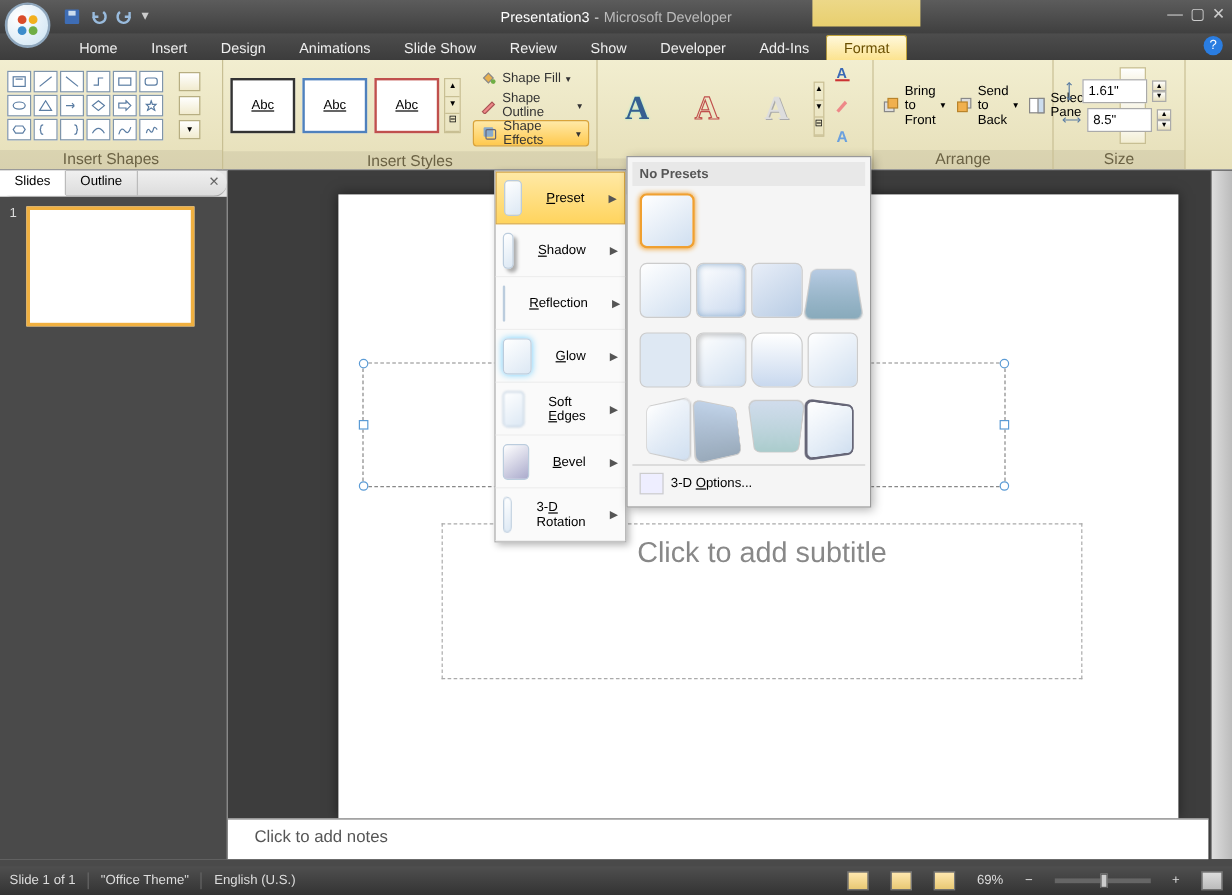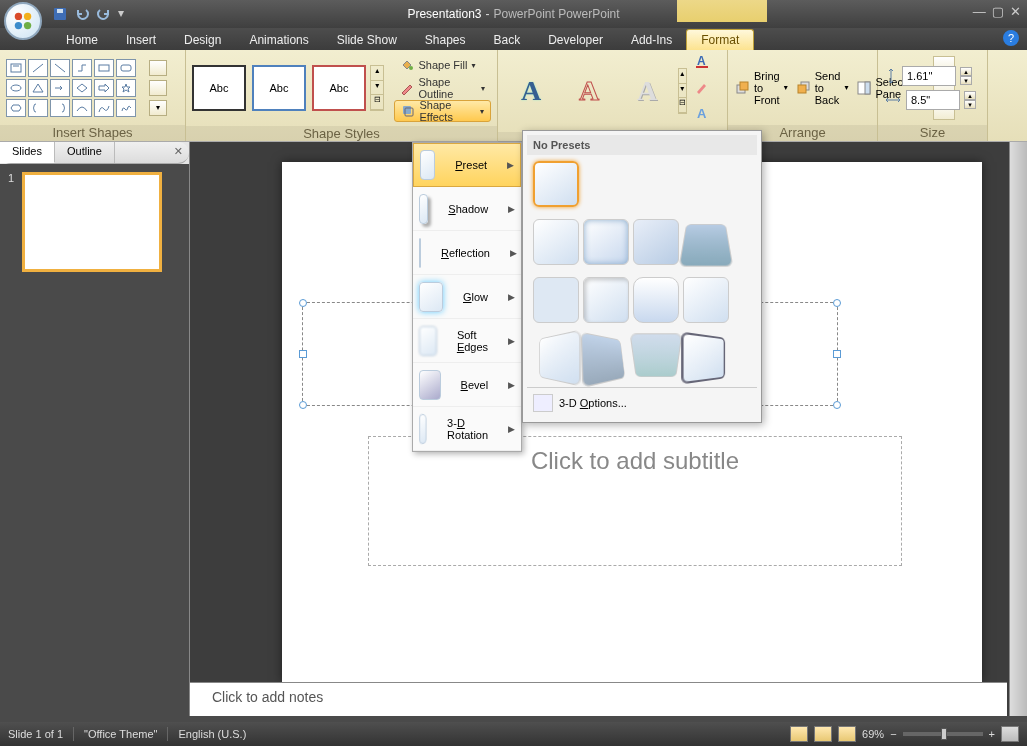--- a/index.html
+++ b/index.html
@@ -30,21 +30,21 @@
 .group-label { height:16px; text-align:center; font-size:13px; color:#6b6244; background: rgba(0,0,0,0.06); }
 
 
 .shapes-grid { display:grid; grid-template-columns: repeat(6, 20px); grid-auto-rows:18px; gap:2px; width:135px; }
 .shapes-grid div { border:1px solid #7f95ab; background:#fff; display:flex; align-items:center; justify-content:center; color:#5b7da3; }
 .shape-side { display:flex; flex-direction:column; gap:4px; margin-left:4px; }
 .shape-side div { width:18px; height:16px; border:1px solid #b7ae82; background:linear-gradient(#fff,#f1ebcf); }
 
 
 .style-gallery { display:flex; gap:6px; }
-.style-gallery .style-item { width:54px; height:46px; border:1px solid #c8bf93; background:#fff; display:flex; align-items:center; justify-content:center; font-size:11px; }
+.style-gallery .style-item { width:54px; height:46px; border:1px solid #c8bf93; background:#fff; display:flex; align-items:center; justify-content:center; font-size:11px;text-decoration:underline; }
 .style-item.black { border:2px solid #333; }
 .style-item.blue { border:2px solid #4f81bd; }
 .style-item.red { border:2px solid #c0504d; }
 .style-gal-more { width:16px; display:flex; flex-direction:column; border:1px solid #c8bf93; }
 .style-gal-more div { flex:1; border-bottom:1px solid #c8bf93; }
 .style-right { display:flex; flex-direction:column; gap:1px; margin-left:6px; }
 .style-right .rb { height:22px; padding:2px 6px; display:flex; align-items:center; gap:4px; font-size:11px; color:#333; }
 .rb.highlighted { background: linear-gradient(#ffe9a7,#ffc94e); border:1px solid #d9a33a; border-radius:3px; }
 
 
@@ -92,36 +92,36 @@
 .subtitle-box { position:absolute; left:86px; top:274px; width:534px; height:130px; border:1px dashed #aaa; display:flex; align-items:flex-start; justify-content:center; padding-top:10px; color:#888; font-size:24px; }
 
 
 .dd-menu { position:absolute; left:412px; top:142px; width:110px; background:#fafafa; border:1px solid #aaa; box-shadow:2px 2px 6px rgba(0,0,0,.3); }
 .dd-item { height:44px; display:flex; align-items:center; gap:20px; padding:0 6px; font-size:11px; border-bottom:1px solid #eee; position:relative; }
 .dd-item .icon { width:30px; height:30px; border:1px solid #bcd; background:linear-gradient(145deg,#fff,#dce8f4); border-radius:4px; }
 .dd-item .arrow { margin-left:auto; font-size:9px; color:#555; }
 .dd-item.hover { background:linear-gradient(#ffe9a5,#ffd45e); border:1px solid #daa840; }
 
 
-.flyout { position:absolute; left:522px; top:130px; width:240px; background:#f5f5f5; border:1px solid #999; box-shadow:2px 2px 8px rgba(0,0,0,.3); padding:4px; }
+.flyout { position:absolute; left:522px; top:130px; width:204px; background:#f5f5f5; border:1px solid #999; box-shadow:2px 2px 8px rgba(0,0,0,.3); padding:4px; }
 .fly-header { font-size:11px; font-weight:bold; color:#555; padding:4px 6px; background:#e8e8e8; }
 .fly-row { display:flex; gap:4px; padding:6px; }
 .preset-item { width:46px; height:46px; border:1px solid #ccc; background:linear-gradient(145deg,#fff,#d0dff0); border-radius:6px; }
 .preset-item.sel { border:2px solid #f0a030; box-shadow:0 0 4px #f0a030; }
 .fly-footer { border-top:1px solid #ccc; padding:6px; display:flex; align-items:center; gap:6px; font-size:11px; }
 .fly-footer .ico { width:20px; height:18px; border:1px solid #ccc; background:#eef; }
 
 
 .notes { position:absolute; left:190px; right:20px; bottom:30px; height:34px; background:#fff; border-top:1px solid #888; padding:6px 22px; font-size:14px; color:#555; }
 .scrollbar-v { position:absolute; right:0; top:0; bottom:0; width:18px; background:linear-gradient(90deg,#ddd,#bbb); border-left:1px solid #888; }
 
 
 .status { position:absolute; bottom:0; left:0; right:0; height:24px; background:linear-gradient(#4f4f4f,#333); display:flex; align-items:center; color:#ddd; font-size:11px; padding:0 8px; gap:10px; }
 .status .sep { border-left:1px solid #666; height:14px; }
-.status-right { margin-left:auto; display:flex; align-items:center; gap:6px;padding-left:15px; }
+.status-right { margin-left:auto; display:flex; align-items:center; gap:18px;padding-left:15px; }
 .view-btn { width:18px; height:16px; border:1px solid #777; background: linear-gradient(#ffe8b0, #e8c873); }
 .zoom-slider { width:80px; height:4px; background:#666; position:relative; }
 .zoom-slider .thumb { position:absolute; left:48%; top:-4px; width:6px; height:12px; background:#ccc; border:1px solid #555; }
 
 svg { display:block; }
 .u { text-decoration: underline; }
 </style>
 </head>
 <body>
 
@@ -151,40 +151,40 @@
         <svg width="16" height="16">
           <path d="M4 4 A5 5 0 1 0 12 8" fill="none" stroke="#9bd" stroke-width="2"></path>
           <path d="M12 4v4h-4" fill="none" stroke="#9bd" stroke-width="2"></path>
         </svg>
       </span>
     <span class="qat-btn" style="color:#ccc;">▾</span>
   </div>
   <div class="title-text">
     <span class="doc">Presentation3</span>
     <span>-</span>
-    <span class="app">PowerPoint PowerPoint</span>
+    <span class="app">Microsoft Developer</span>
   </div>
   <div class="contextual">
     
   </div>
   <div class="win-controls">
     <span>—</span>
     <span>▢</span>
     <span>✕</span>
   </div>
 </div>
 
 <div class="tabs">
   <div class="tab">Home</div>
   <div class="tab">Insert</div>
   <div class="tab">Design</div>
   <div class="tab">Animations</div>
   <div class="tab">Slide Show</div>
-  <div class="tab">Shapes</div>
-  <div class="tab">Back</div>
+  <div class="tab">Review</div>
+  <div class="tab">Show</div>
   <div class="tab">Developer</div>
   <div class="tab">Add-Ins</div>
   <div class="tab active">Format</div>
   <div class="help-btn">?</div>
 </div>
 
 <div class="ribbon">
 
   <div class="group" style="width:186px">
     <div class="group-body">
@@ -327,21 +327,21 @@
               <svg width="14" height="14">
                 <rect x="2" y="2" width="8" height="8" fill="#8ac" rx="1"></rect>
                 <rect x="4" y="4" width="8" height="8" fill="none" stroke="#667" rx="1"></rect>
               </svg>
             </span>
           <span>Shape Effects</span>
             <span style="font-size:8px;">▾</span>
         </div>
       </div>
     </div>
-    <div class="group-label">Shape Styles</div>
+    <div class="group-label">Insert Styles</div>
   </div>
 
   <div class="group" style="width:230px">
     <div class="group-body">
       <div class="wa-gallery">
         <div class="wa-item" style="color:#365f91; text-shadow:0 0 2px #9ec;">A</div>
         <div class="wa-item" style="color:#c0504d; -webkit-text-stroke:1px #c0504d; color:transparent;">A</div>
         <div class="wa-item" style="color:#ddd; text-shadow:1px 1px 0 #aaa;">A</div>
       </div>
       <div class="wa-side" style="height:46px;">

